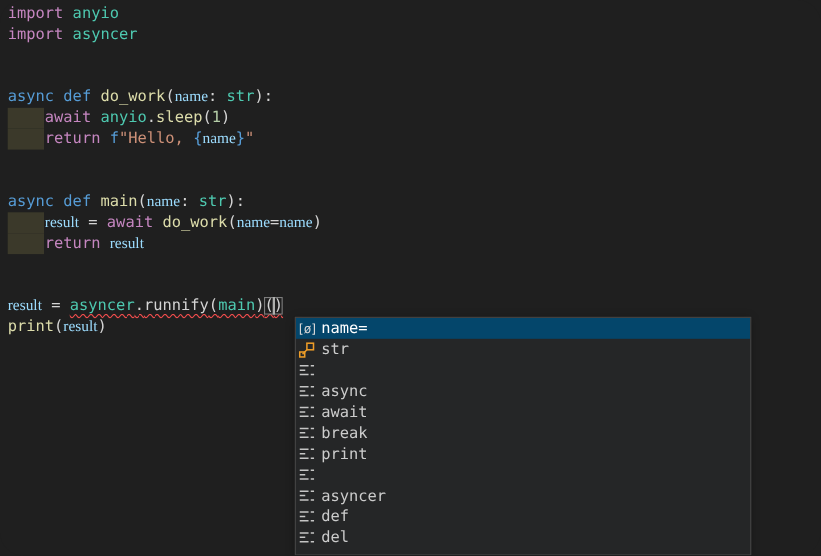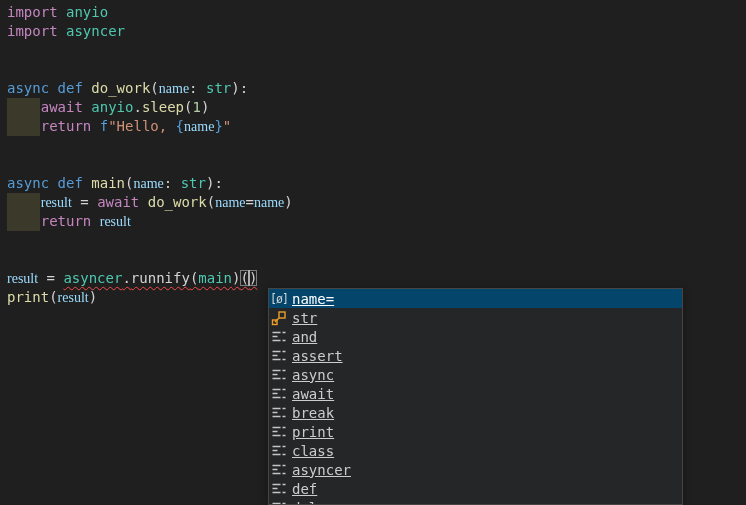--- a/index.html
+++ b/index.html
@@ -33,55 +33,52 @@
            border:1px solid var(--suggest_border);overflow:hidden;z-index:5;
            font-size:14px;color:var(--suggest_fg);
            box-shadow:0 2px 8px rgba(0,0,0,.35);}
   .srow{height:19px;display:flex;align-items:center;padding-left:2px;
         white-space:pre;cursor:default;}
   .srow.sel{background:var(--suggest_sel_bg);color:#ffffff;}
   .sicon{width:16px;height:16px;margin-right:5px;flex:none;
          display:flex;align-items:center;justify-content:center;}
   .sicon.parameter{font-size:11.5px;color:#d6d6d6;letter-spacing:-1px;
                    line-height:16px;}
-  .slabel{flex:1;text-decoration:underline;}
+  .slabel{flex:1;}
 </style>
 </head>
 <body>
 
 <div class="screen">
   <div class="code" id="code"><div class="line"><span class="tk ctrl">import</span><span class="tk punct"> </span><span class="tk type">anyio</span></div><div class="line"><span class="tk ctrl">import</span><span class="tk punct"> </span><span class="tk type">asyncer</span></div><div class="line"></div><div class="line"></div><div class="line"><span class="tk decl">async</span><span class="tk punct"> </span><span class="tk decl">def</span><span class="tk punct"> </span><span class="tk func">do_work</span><span class="tk punct">(</span><span class="tk var">name</span><span class="tk punct">:</span><span class="tk punct"> </span><span class="tk type">str</span><span class="tk punct">):</span></div><div class="line"><span class="indent-box"></span><span class="tk punct">    </span><span class="tk ctrl">await</span><span class="tk punct"> </span><span class="tk type">anyio</span><span class="tk punct">.</span><span class="tk func">sleep</span><span class="tk punct">(</span><span class="tk num">1</span><span class="tk punct">)</span></div><div class="line"><span class="indent-box"></span><span class="tk punct">    </span><span class="tk ctrl">return</span><span class="tk punct"> </span><span class="tk decl">f</span><span class="tk str">"Hello, </span><span class="tk decl">{</span><span class="tk var">name</span><span class="tk decl">}</span><span class="tk str">"</span></div><div class="line"></div><div class="line"></div><div class="line"><span class="tk decl">async</span><span class="tk punct"> </span><span class="tk decl">def</span><span class="tk punct"> </span><span class="tk func">main</span><span class="tk punct">(</span><span class="tk var">name</span><span class="tk punct">:</span><span class="tk punct"> </span><span class="tk type">str</span><span class="tk punct">):</span></div><div class="line"><span class="indent-box"></span><span class="tk punct">    </span><span class="tk var">result</span><span class="tk punct"> = </span><span class="tk ctrl">await</span><span class="tk punct"> </span><span class="tk func">do_work</span><span class="tk punct">(</span><span class="tk var">name</span><span class="tk punct">=</span><span class="tk var">name</span><span class="tk punct">)</span></div><div class="line"><span class="indent-box"></span><span class="tk punct">    </span><span class="tk ctrl">return</span><span class="tk punct"> </span><span class="tk var">result</span></div><div class="line"></div><div class="line"></div><div class="line"><span class="tk var">result</span><span class="tk punct"> = </span><span class="tk type sq">asyncer</span><span class="tk punct sq">.</span><span class="tk punct sq">runnify</span><span class="tk punct sq">(</span><span class="tk type sq">main</span><span class="tk punct sq">)</span><span class="tk punct sq box">(</span><span class="cursor"></span><span class="tk punct sq box">)</span></div><div class="line"><span class="tk func">print</span><span class="tk punct">(</span><span class="tk var">result</span><span class="tk punct">)</span></div></div>
   <div class="suggest" id="suggest">
       <div class="srow sel"><span class="sicon parameter">[ø]</span><span class="slabel">name=</span></div>
       <div class="srow"><span class="sicon class"><svg width="16" height="16" viewBox="0 0 16 16">
             <rect x="8" y="2" width="6" height="6" fill="none" stroke="#ee9d28" stroke-width="1.4"></rect>
             <path d="M8 8 L4 12" fill="none" stroke="#ee9d28" stroke-width="1.4"></path>
             <rect x="1.5" y="10" width="4.5" height="4.5" fill="none" stroke="#ee9d28" stroke-width="1.4"></rect>
           </svg></span><span class="slabel">str</span></div>
       <div class="srow"><span class="sicon keyword"><svg width="16" height="16" viewBox="0 0 16 16">
             <path d="M1.5 3.5 H9.5 M11.5 3.5 H14.5 M1.5 7.5 H6.5 M1.5 11.5 H9.5 M11.5 11.5 H14.5" stroke="#c5c5c5" stroke-width="1.4" fill="none"></path>
-          </svg></span><span class="slabel">and</span></div>
-      <div class="srow"><span class="sicon keyword"><svg width="16" height="16" viewBox="0 0 16 16">
-            <path d="M1.5 3.5 H9.5 M11.5 3.5 H14.5 M1.5 7.5 H6.5 M1.5 11.5 H9.5 M11.5 11.5 H14.5" stroke="#c5c5c5" stroke-width="1.4" fill="none"></path>
-          </svg></span><span class="slabel">assert</span></div>
+          </svg></span></div>
       <div class="srow"><span class="sicon keyword"><svg width="16" height="16" viewBox="0 0 16 16">
             <path d="M1.5 3.5 H9.5 M11.5 3.5 H14.5 M1.5 7.5 H6.5 M1.5 11.5 H9.5 M11.5 11.5 H14.5" stroke="#c5c5c5" stroke-width="1.4" fill="none"></path>
           </svg></span><span class="slabel">async</span></div>
       <div class="srow"><span class="sicon keyword"><svg width="16" height="16" viewBox="0 0 16 16">
             <path d="M1.5 3.5 H9.5 M11.5 3.5 H14.5 M1.5 7.5 H6.5 M1.5 11.5 H9.5 M11.5 11.5 H14.5" stroke="#c5c5c5" stroke-width="1.4" fill="none"></path>
           </svg></span><span class="slabel">await</span></div>
       <div class="srow"><span class="sicon keyword"><svg width="16" height="16" viewBox="0 0 16 16">
             <path d="M1.5 3.5 H9.5 M11.5 3.5 H14.5 M1.5 7.5 H6.5 M1.5 11.5 H9.5 M11.5 11.5 H14.5" stroke="#c5c5c5" stroke-width="1.4" fill="none"></path>
           </svg></span><span class="slabel">break</span></div>
       <div class="srow"><span class="sicon keyword"><svg width="16" height="16" viewBox="0 0 16 16">
             <path d="M1.5 3.5 H9.5 M11.5 3.5 H14.5 M1.5 7.5 H6.5 M1.5 11.5 H9.5 M11.5 11.5 H14.5" stroke="#c5c5c5" stroke-width="1.4" fill="none"></path>
           </svg></span><span class="slabel">print</span></div>
       <div class="srow"><span class="sicon keyword"><svg width="16" height="16" viewBox="0 0 16 16">
             <path d="M1.5 3.5 H9.5 M11.5 3.5 H14.5 M1.5 7.5 H6.5 M1.5 11.5 H9.5 M11.5 11.5 H14.5" stroke="#c5c5c5" stroke-width="1.4" fill="none"></path>
-          </svg></span><span class="slabel">class</span></div>
+          </svg></span></div>
       <div class="srow"><span class="sicon keyword"><svg width="16" height="16" viewBox="0 0 16 16">
             <path d="M1.5 3.5 H9.5 M11.5 3.5 H14.5 M1.5 7.5 H6.5 M1.5 11.5 H9.5 M11.5 11.5 H14.5" stroke="#c5c5c5" stroke-width="1.4" fill="none"></path>
           </svg></span><span class="slabel">asyncer</span></div>
       <div class="srow"><span class="sicon keyword"><svg width="16" height="16" viewBox="0 0 16 16">
             <path d="M1.5 3.5 H9.5 M11.5 3.5 H14.5 M1.5 7.5 H6.5 M1.5 11.5 H9.5 M11.5 11.5 H14.5" stroke="#c5c5c5" stroke-width="1.4" fill="none"></path>
           </svg></span><span class="slabel">def</span></div>
       <div class="srow"><span class="sicon keyword"><svg width="16" height="16" viewBox="0 0 16 16">
             <path d="M1.5 3.5 H9.5 M11.5 3.5 H14.5 M1.5 7.5 H6.5 M1.5 11.5 H9.5 M11.5 11.5 H14.5" stroke="#c5c5c5" stroke-width="1.4" fill="none"></path>
           </svg></span><span class="slabel">del</span></div>
     </div>

